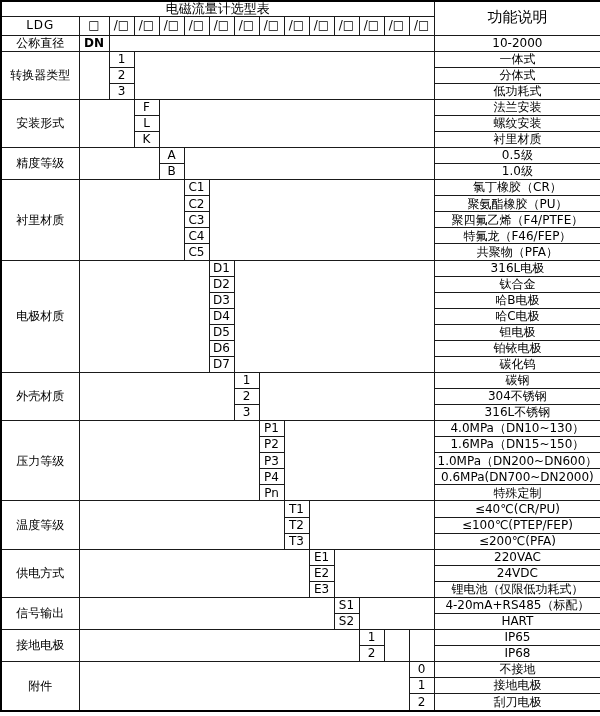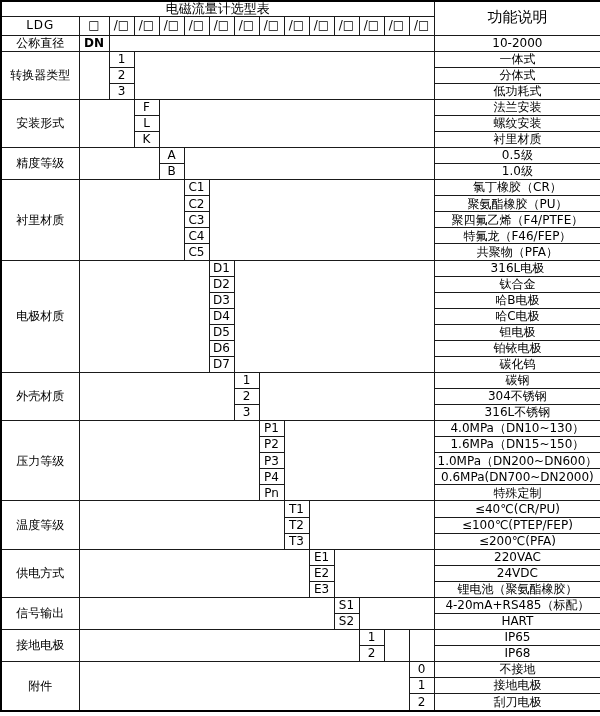--- a/index.html
+++ b/index.html
@@ -245,21 +245,21 @@
     <td>E1</td>
     <td colspan="4" rowspan="3" class="spacer"></td>
     <td>220VAC</td>
   </tr>
   <tr>
     <td>E2</td>
     <td>24VDC</td>
   </tr>
   <tr>
     <td>E3</td>
-    <td>锂电池（聚氨酯橡胶）</td>
+    <td>锂电池（仅限低功耗式）</td>
   </tr>
 
   <tr>
     <td rowspan="2" class="label-cell">信号输出</td>
     <td rowspan="2" colspan="10" class="spacer"></td>
     <td>S1</td>
     <td colspan="3" rowspan="2" class="spacer"></td>
     <td>4-20mA+RS485（标配）</td>
   </tr>
   <tr>

